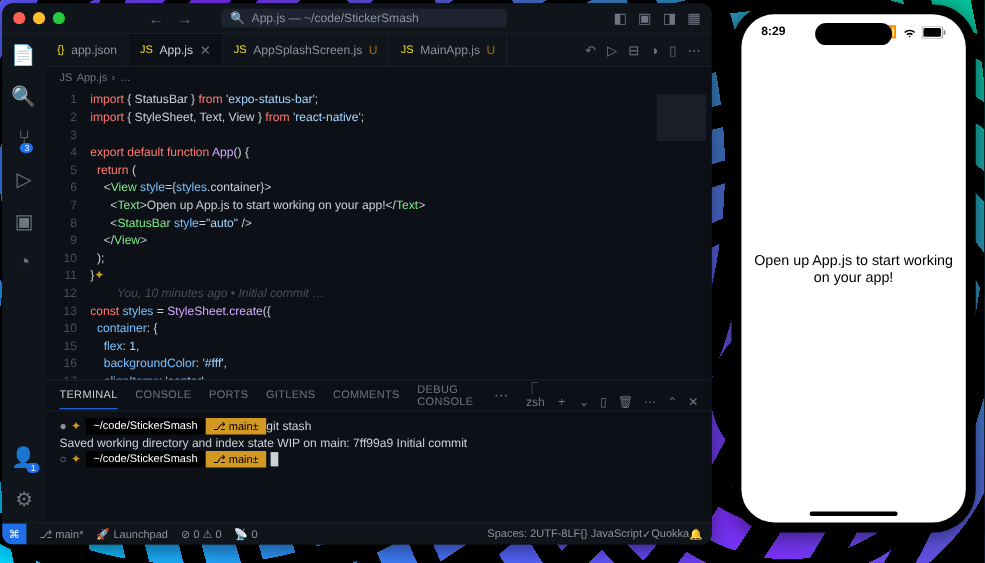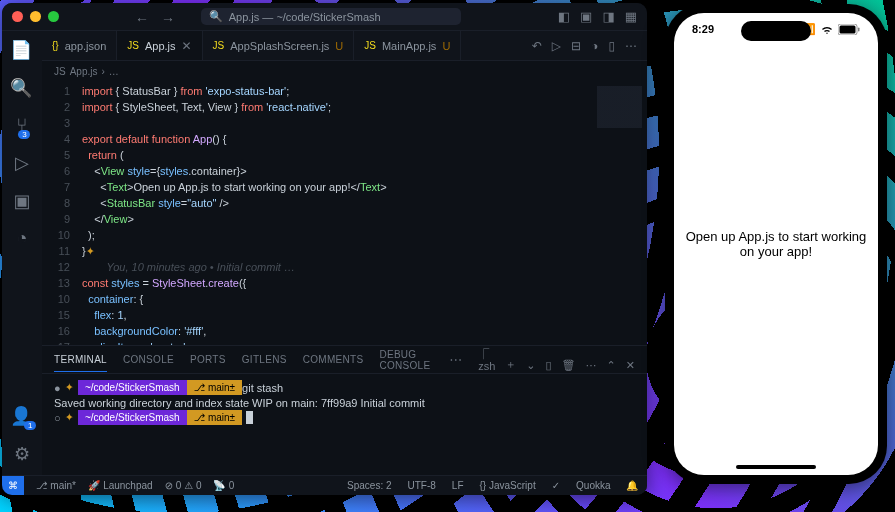--- a/index.html
+++ b/index.html
@@ -45,26 +45,26 @@
   .panel{height:130px;background:#0d1117;border-top:1px solid #1a1f29;display:flex;flex-direction:column}
   .panel-tabs{height:28px;display:flex;align-items:center;padding:0 12px;gap:16px;font-size:10px;color:#6e7681;border-bottom:1px solid #1a1f29}
   .panel-tabs .ptab{cursor:pointer;letter-spacing:.3px}
   .panel-tabs .ptab.active{color:#c9d1d9;border-bottom:1px solid #1f6feb;padding-bottom:6px;margin-bottom:-7px}
   .panel-tabs .more{font-size:13px}
   .panel-right{margin-left:auto;display:flex;gap:10px;align-items:flex-end;font-size:11px}
   .panel-right span{cursor:pointer}
   .terminal{flex:1;padding:6px 12px;font-family:Menlo,monospace;font-size:11px;color:#c9d1d9;overflow:hidden}
   .term-line{display:flex;align-items:center;gap:0;height:15px}
   .prompt-seg{padding:0 7px;font-size:10px;display:inline-flex;align-items:center;height:15px}
-  .seg-path{background:#6d28d9;color:#fff}
+  .seg-path{background:#000000;color:#fff}
   .seg-branch{background:#d29922;color:#000}
   .term-cursor{display:inline-block;width:7px;height:13px;background:#c9d1d9;margin-left:4px}
   .statusbar{height:20px;background:#10141b;display:flex;align-items:center;padding:0 8px;font-size:10px;color:#8b949e;gap:12px;border-top:1px solid #1a1f29}
   .statusbar .remote{background:#1f6feb;color:#fff;padding:0 6px;margin-left:-8px;height:100%;display:flex;align-items:center}
-  .statusbar .right{margin-left:auto;display:flex;gap:16px}
+  .statusbar .right{margin-left:auto;display:flex;gap:0}
   .statusbar span{cursor:pointer}
   
   .iphone{position:absolute;right:8px;top:4px;width:222px;height:480px;background:#000;border-radius:38px;padding:9px;z-index:2;box-shadow:0 4px 20px rgba(0,0,0,.5)}
   .iphone-screen{width:100%;height:100%;background:#fff;border-radius:30px;position:relative;overflow:hidden}
   .dynamic-island{position:absolute;top:8px;left:50%;transform:translateX(-50%);width:70px;height:20px;background:#000;border-radius:12px;z-index:3}
   .ios-statusbar{position:absolute;top:10px;left:0;right:0;display:flex;justify-content:space-between;padding:0 18px;font-size:11px;font-weight:600;color:#000}
   .ios-right{display:flex;gap:4px;align-items:center}
   .ios-right svg{display:block}
   .app-content{position:absolute;inset:0;display:flex;align-items:center;justify-content:center;font-size:13px;color:#000;text-align:center;padding:0 10px}
   .home-indicator{position:absolute;bottom:6px;left:50%;transform:translateX(-50%);width:80px;height:4px;background:#000;border-radius:3px}

